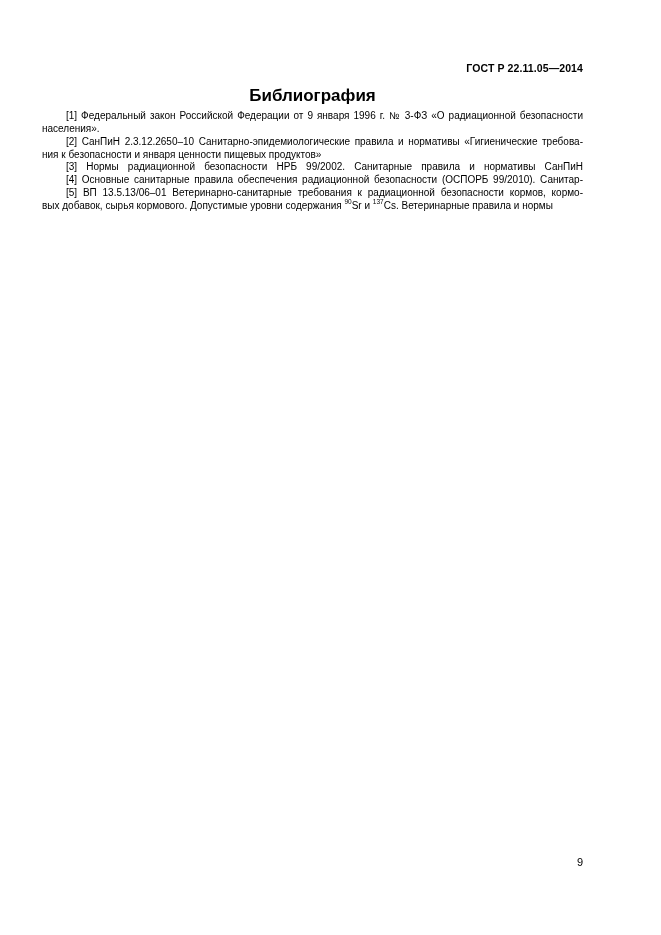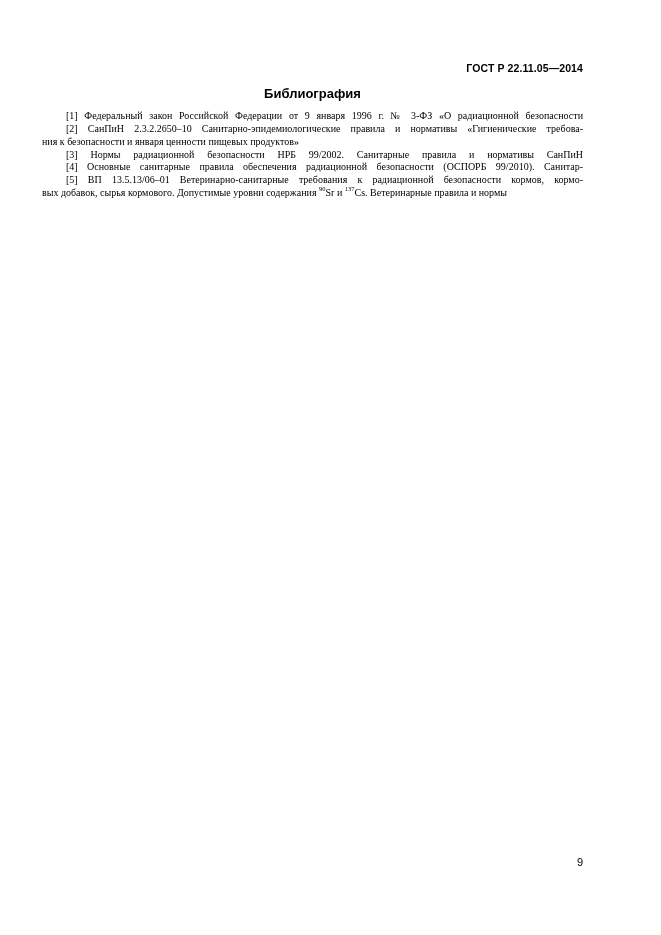--- a/index.html
+++ b/index.html
@@ -33,35 +33,34 @@
     font-size: 10.5px;
     font-weight: bold;
     letter-spacing: 0.1px;
   }
   .section-title {
     position: absolute;
     top: 86px;
     left: 0;
     right: 0;
     text-align: center;
-    font-size: 13px;
+    font-size: 17px;
     font-weight: bold;
   }
   .bibliography {
     position: absolute;
     top: 110px;
     left: 0;
     width: 541px;
     font-size: 10px;
     line-height: 12.85px;
   }
   .bib-line {
     width: 100%;
     text-align: left;
-    font-family: Liberation Serif, serif;
   }
   .bib-line.indent {
     padding-left: 24px;
   }
   .bib-line.justify {
     text-align: justify;
     text-align-last: justify;
   }
   .bib-line sup {
     font-size: 6.5px;
@@ -84,22 +83,23 @@
   <div class="content">
 
     <div class="doc-header">ГОСТ Р 22.11.05—2014</div>
 
     <div class="section-title">Библиография</div>
 
     <div class="bibliography">
 
       <div class="bib-line indent justify">[1] Федеральный закон Российской Федерации от 9 января 1996 г. № 3-ФЗ «О радиационной безопасности</div>
 
+      <div class="bib-line">населения».</div>
 
-      <div class="bib-line indent justify">[2] СанПиН 2.3.2.2650–10 Санитарно-эпидемиологические правила и нормативы «Гигиенические требова-</div>
+      <div class="bib-line indent justify">[2] СанПиН 2.3.12.2650–10 Санитарно-эпидемиологические правила и нормативы «Гигиенические требова-</div>
 
       <div class="bib-line">ния к безопасности и января ценности пищевых продуктов»</div>
 
       <div class="bib-line indent justify">[3] Нормы радиационной безопасности НРБ 99/2002. Санитарные правила и нормативы СанПиН</div>
 
 
       <div class="bib-line indent justify">[4] Основные санитарные правила обеспечения радиационной безопасности (ОСПОРБ 99/2010). Санитар-</div>
 
 
       <div class="bib-line indent justify">[5] ВП 13.5.13/06–01 Ветеринарно-санитарные требования к радиационной безопасности кормов, кормо-</div>

